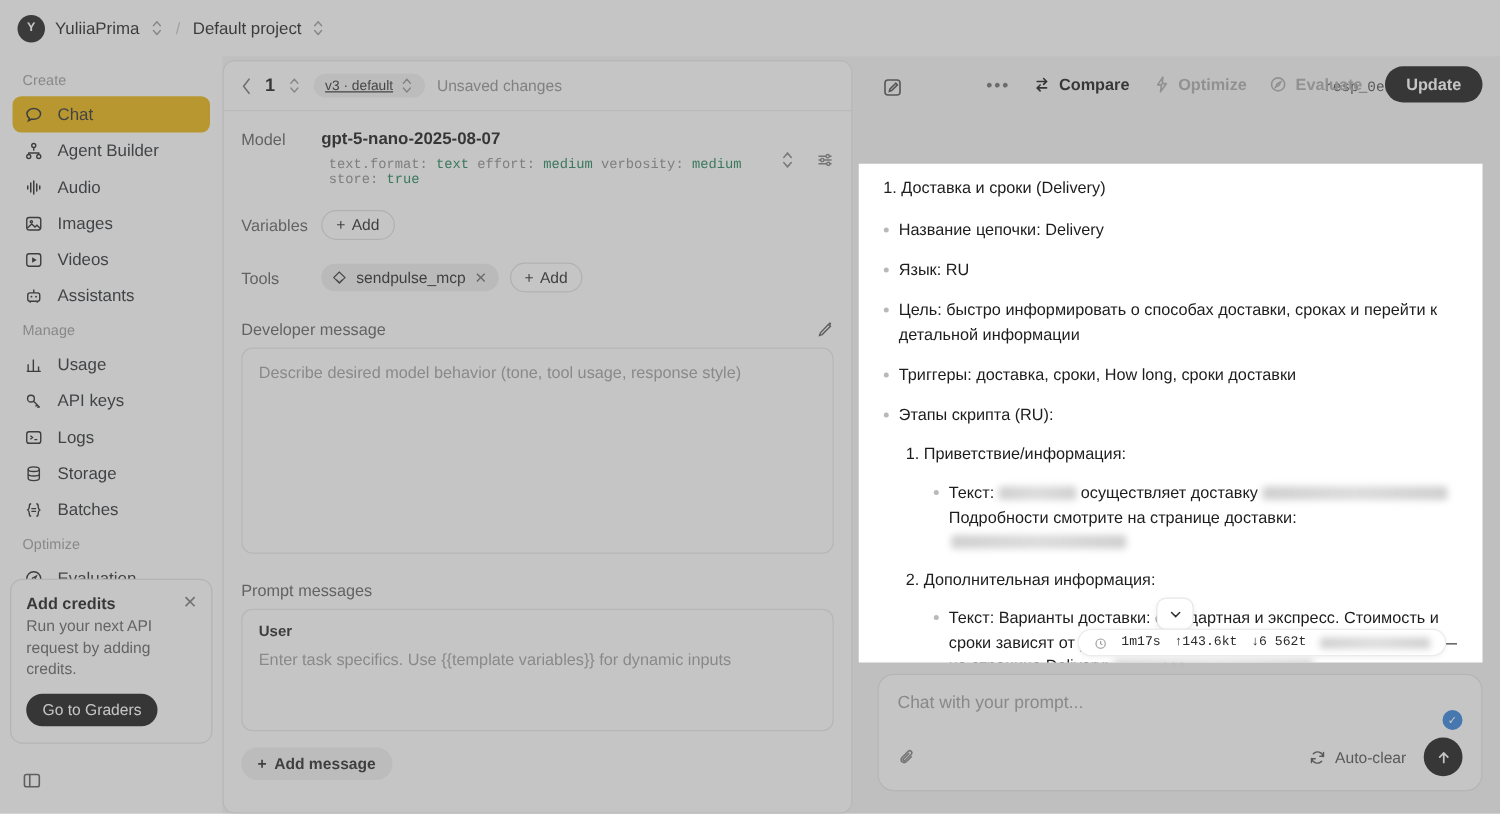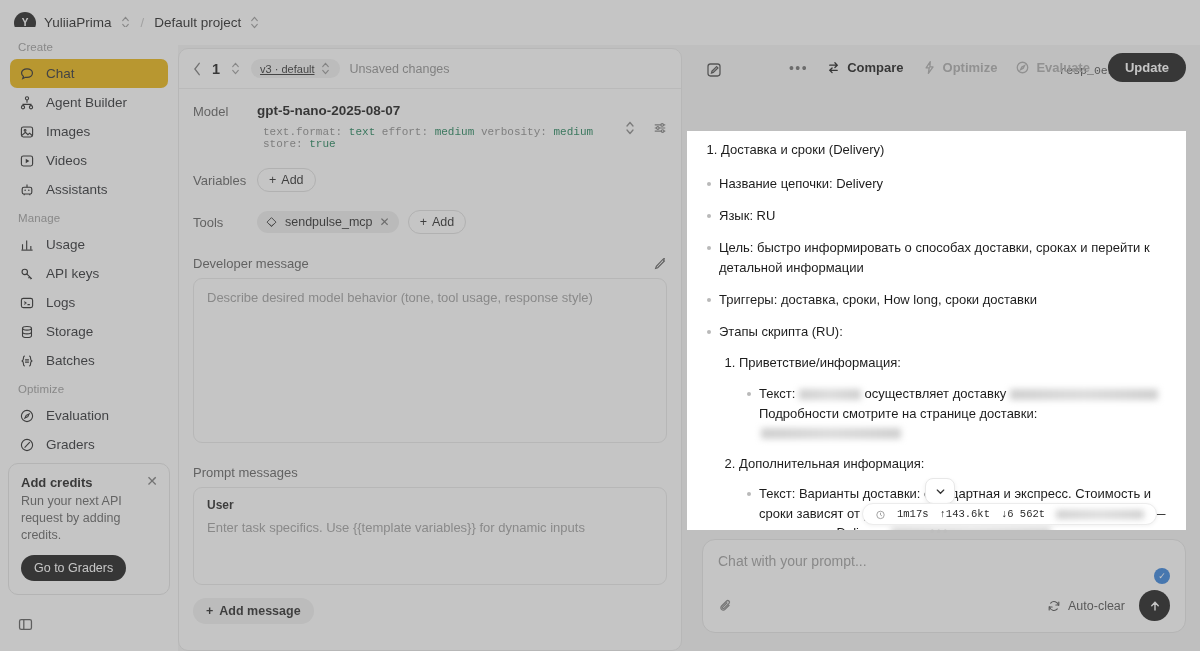--- a/index.html
+++ b/index.html
@@ -49,21 +49,21 @@
   .topnav a.active { color: #0d0d0d; font-weight: 600; }
   .gear { width: 19px; height: 19px; opacity: .75; }
   .user-avatar {
     width: 24px; height: 24px; border-radius: 50%;
     background: radial-gradient(circle at 50% 35%, #d8b48c 0 32%, #6b5a80 33% 100%);
     border: 1px solid #ccc;
   }
 
   
   .sidebar {
-    position: absolute; top: 27px; left: 0; width: 178px; bottom: 0;
+    position: absolute; top: 45px; left: 0; width: 178px; bottom: 0;
     background: #fff;
     padding: 6px 10px 0 10px;
   }
   .side-label {
     font-size: 11.5px; color: #9a9a9a; padding: 8px 8px 6px 8px; letter-spacing: .1px;
   }
   .side-item {
     display: flex; align-items: center; gap: 11px;
     height: 29px; padding: 0 9px; border-radius: 7px;
     font-size: 13.5px; color: #25272b; cursor: pointer;
@@ -332,20 +332,26 @@
       <span>Chat</span>
     </div>
     <div class="side-item">
       <svg viewBox="0 0 20 20" fill="none" stroke="#1f1f1f" stroke-width="1.4">
           <circle cx="10" cy="4.2" r="2"></circle>
           <circle cx="5" cy="15.3" r="2"></circle>
           <circle cx="15" cy="15.3" r="2"></circle>
           <path d="M10 6.2v3.4M5 13.3v-1.6h10v1.6"></path>
         </svg>
       <span>Agent Builder</span>
+    </div>
+    <div class="side-item">
+      <svg viewBox="0 0 20 20" stroke="#1f1f1f" stroke-width="1.5" stroke-linecap="round">
+          <path d="M4 8.5v3M7 5.5v9M10 3.5v13M13 6.5v7M16 8.5v3"></path>
+        </svg>
+      <span>Audio</span>
     </div>
     <div class="side-item">
       <svg viewBox="0 0 20 20" fill="none" stroke="#1f1f1f" stroke-width="1.4">
           <rect x="3" y="3.8" width="14" height="12.4" rx="2.4"></rect>
           <circle cx="7.6" cy="8" r="1.1"></circle>
           <path d="M3.6 14.3 8 10.3l3.2 3 2-1.8 3.2 2.9"></path>
         </svg>
       <span>Images</span>
     </div>
     <div class="side-item">

